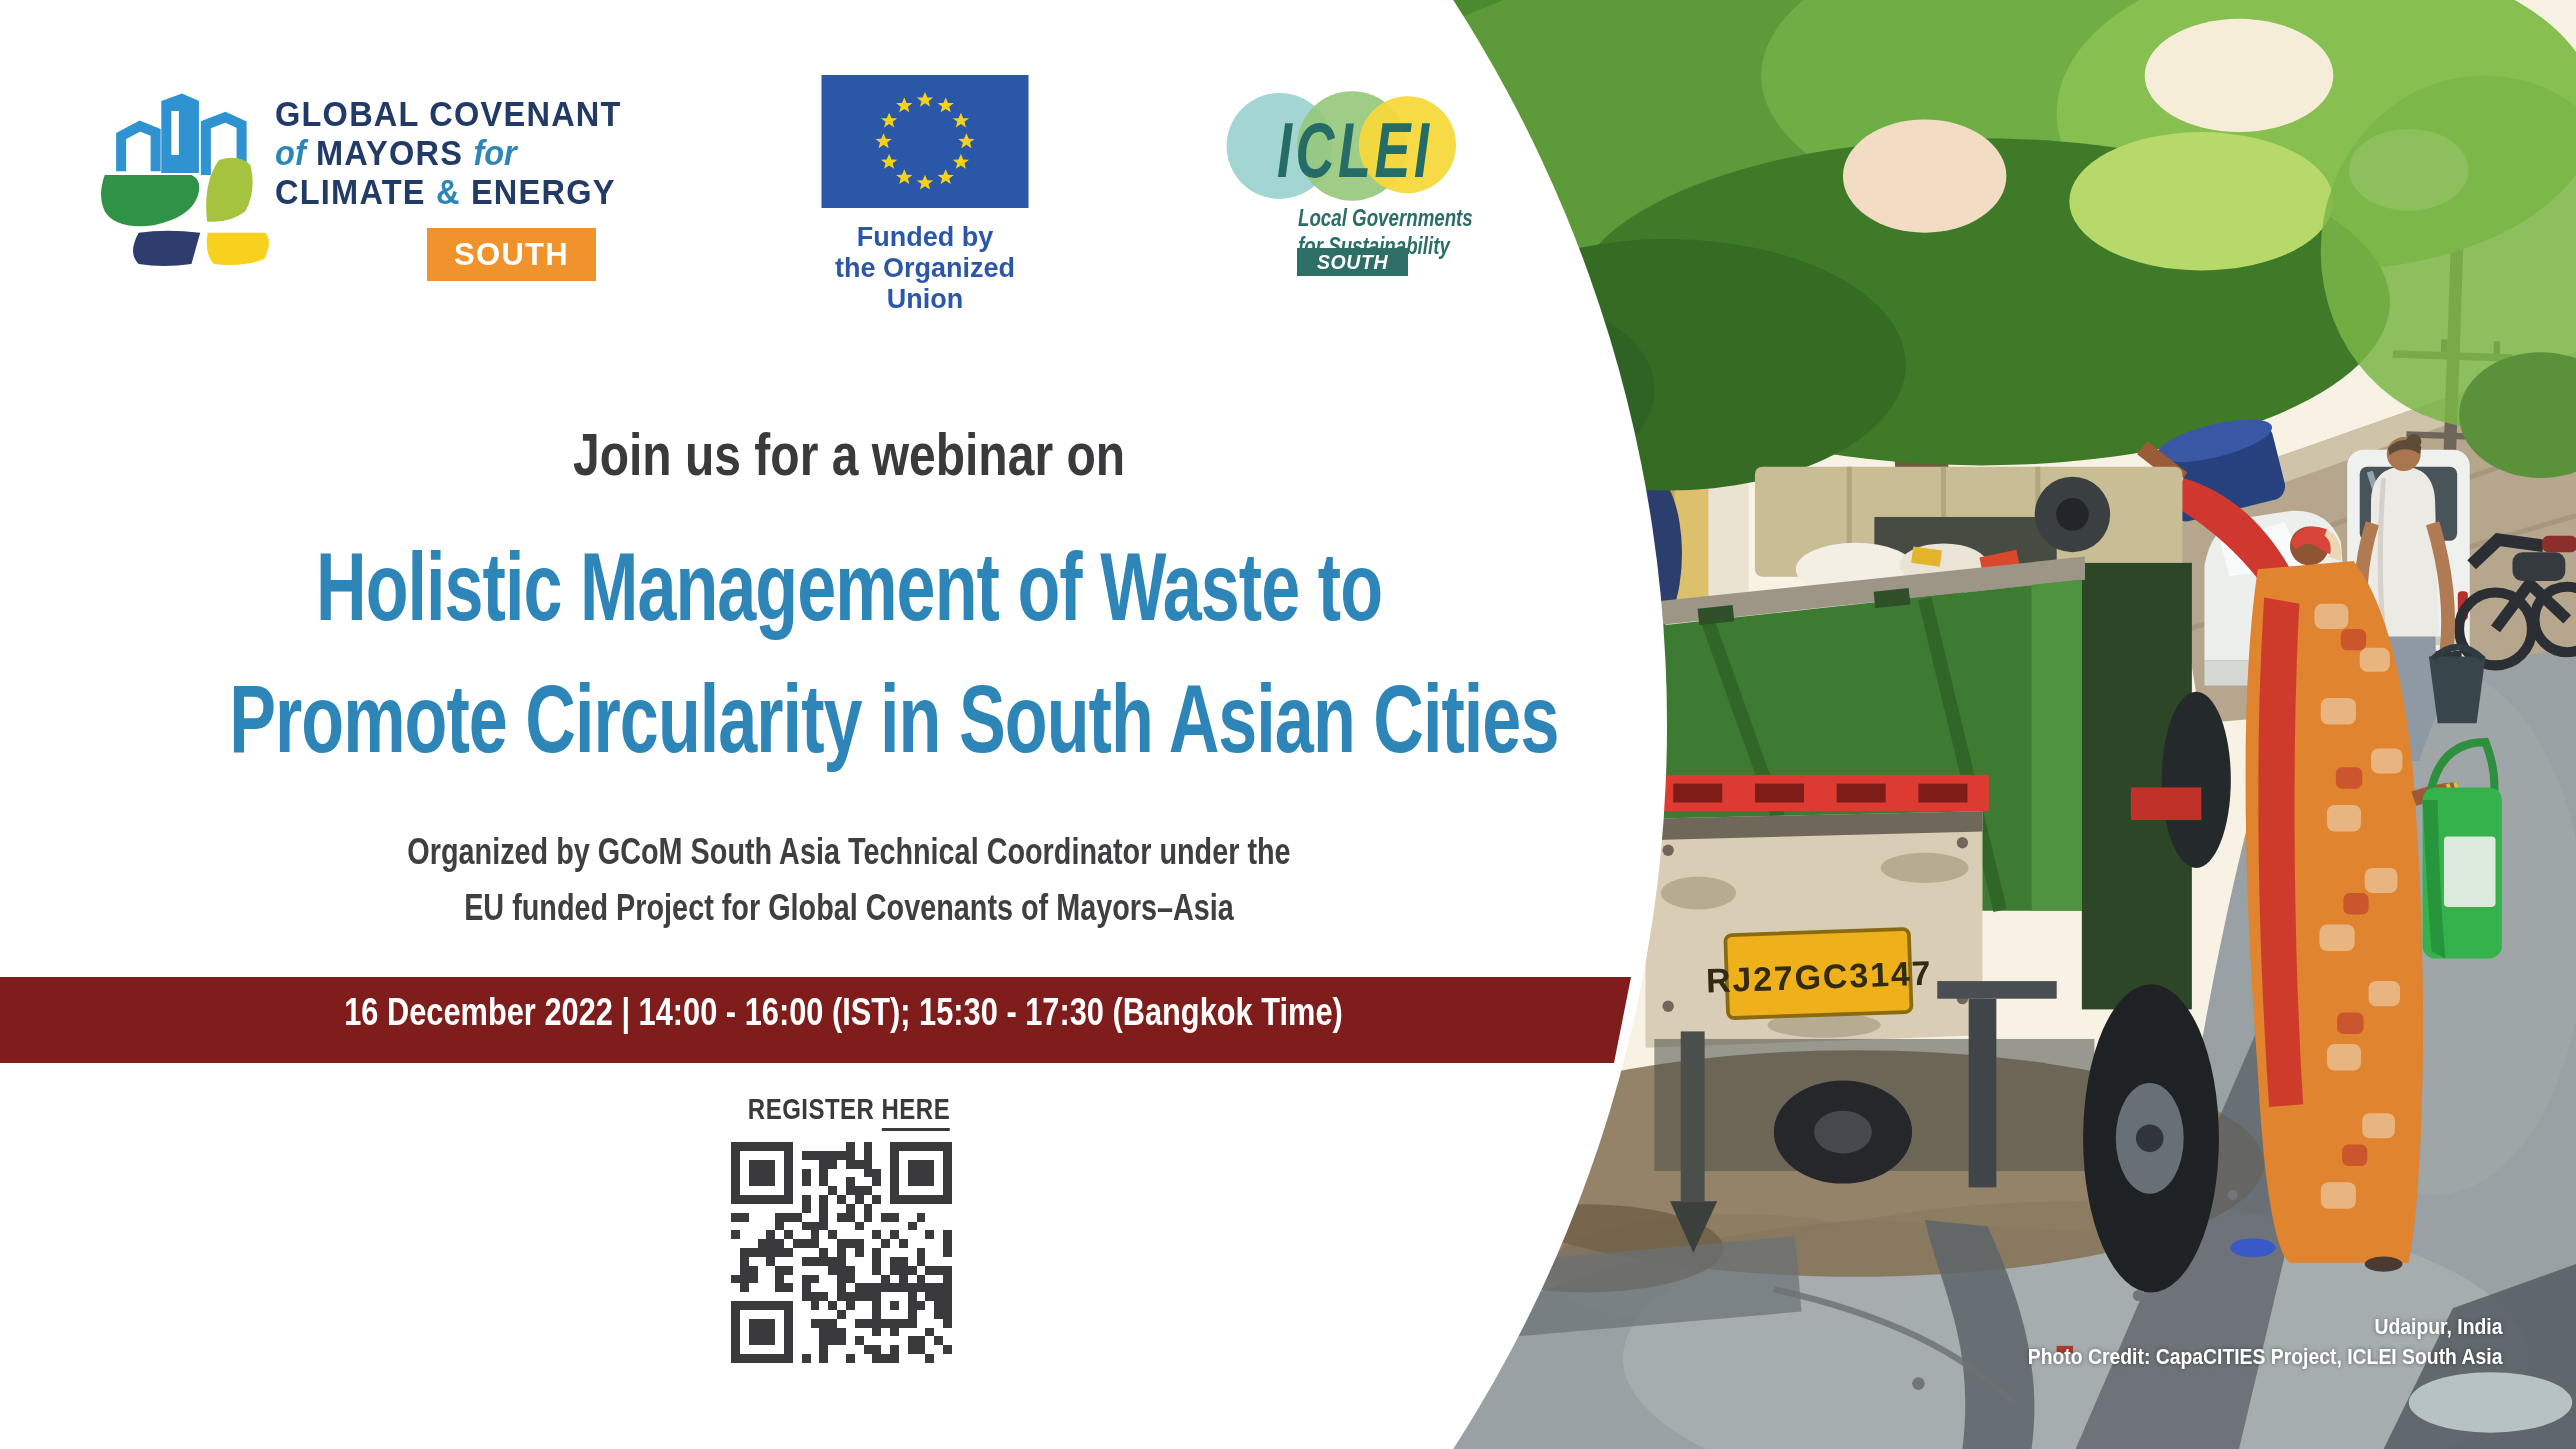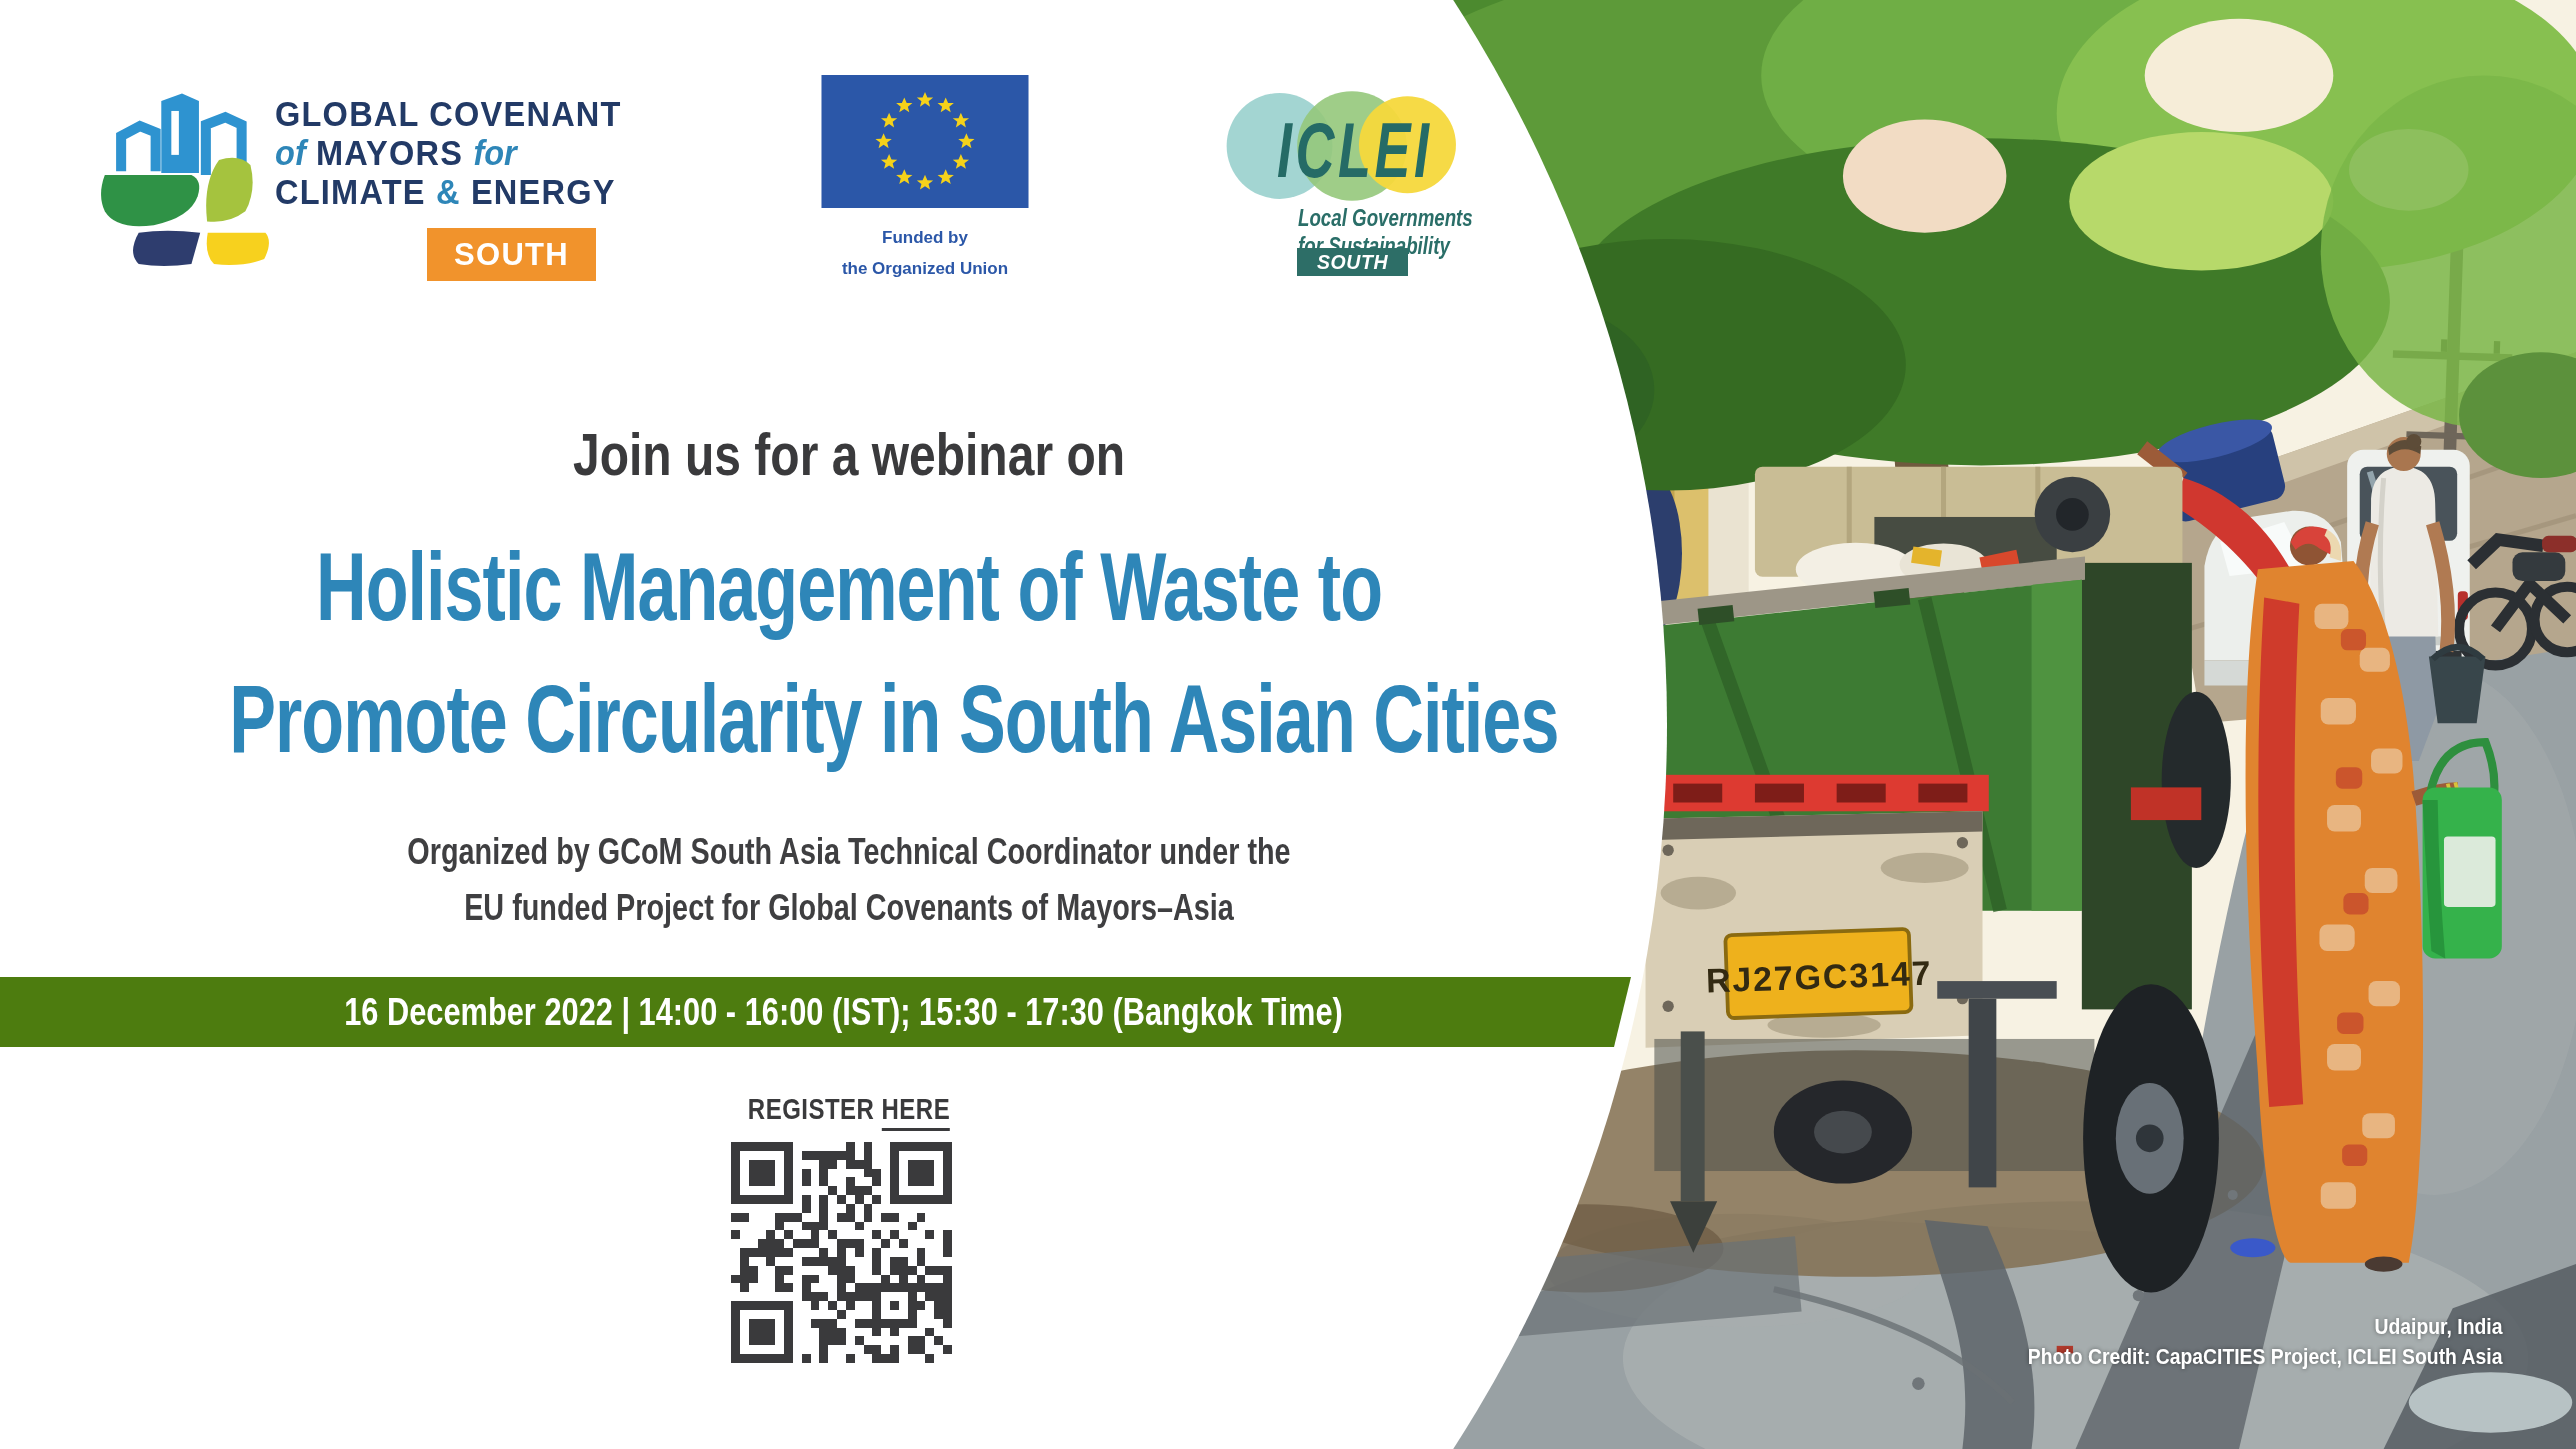--- a/index.html
+++ b/index.html
@@ -14,21 +14,21 @@
   .content *{pointer-events:auto;}
   
   .line{position:absolute;left:0;width:1698px;text-align:center;white-space:nowrap;font-weight:bold;}
   .sx80{transform:scaleX(.80);} .sx73{transform:scaleX(.73);}
   .intro{top:420px;font-size:60px;color:#3a3a3c;}
   .title{font-size:96px;color:#2e86b8;letter-spacing:-1.3px;}
   .t1{top:532px;} .t2{top:664px;}
   .org{font-size:36px;color:#3f3f41;}
   .o1{top:831px;} .o2{top:887px;}
   
-  .banner{position:absolute;left:0;top:977px;width:1687px;height:70px;background:#4d7c0f;
+  .banner{position:absolute;left:0;top:977px;width:1687px;height:86px;background:#7f1d1d;
           clip-path:polygon(0 0,1631px 0,1614px 100%,0 100%);}
   .banner .txt{width:1687px;line-height:70px;text-align:center;white-space:nowrap;color:#fff;
           font-weight:bold;font-size:38px;transform:scaleX(.81);}
   
   .register{top:1092px;font-size:30px;color:#3a3a3c;letter-spacing:0.6px;}
   .register .here{border-bottom:3.1px solid #3a3a3c;padding-bottom:2.5px;}
   .qr{position:absolute;left:731px;top:1142px;width:221px;height:221px;}
   
   .gcom{position:absolute;left:91px;top:88px;width:528px;height:201px;}
   .gcom-mark{position:absolute;left:0;top:0;}
@@ -36,21 +36,21 @@
   .gcom-text .row{position:absolute;left:0;white-space:nowrap;font-weight:bold;font-size:35px;
                   letter-spacing:1.3px;transform:scaleX(.93);transform-origin:left center;}
   .g1{top:6.3px;} .g2{top:45px;} .g3{top:84px;}
   .gc-it{color:#2e86b8;font-style:italic;letter-spacing:0;}
   .gc-amp{color:#2e86b8;}
   .gcom-badge{position:absolute;left:336px;top:140px;width:169px;height:53px;background:#f1932c;
               color:#fff;font-weight:bold;font-size:31px;text-align:center;line-height:53px;
               letter-spacing:1.3px;}
   .eu{position:absolute;left:821px;top:75px;width:208px;}
   .eu-flag{display:block;}
-  .eu-cap{margin-top:14px;text-align:center;color:#2b57a8;font-weight:bold;font-size:17px;line-height:31px;}
+  .eu-cap{margin-top:14px;text-align:center;color:#2b57a8;font-weight:bold;font-size:27px;line-height:31px;}
   .iclei{position:absolute;left:1245px;top:88px;width:214px;height:201px;font-style:italic;}
   .iclei-mark{position:absolute;left:-19px;top:0;}
   .iclei-word{position:absolute;left:0;top:17.6px;width:214px;text-align:center;font-size:77px;
               font-weight:bold;color:#256b66;letter-spacing:5px;transform:scaleX(.70);}
   .iclei-tag{position:absolute;left:53px;top:116px;font-size:24px;font-weight:bold;color:#2a6e68;
              line-height:28px;white-space:nowrap;transform:scaleX(.78);transform-origin:left center;}
   .iclei-badge{position:absolute;left:52px;top:160px;width:111px;height:28px;background:#2d6e67;
                color:#fff;font-weight:bold;font-size:19.5px;text-align:center;line-height:28px;
                letter-spacing:0.6px;}
   

